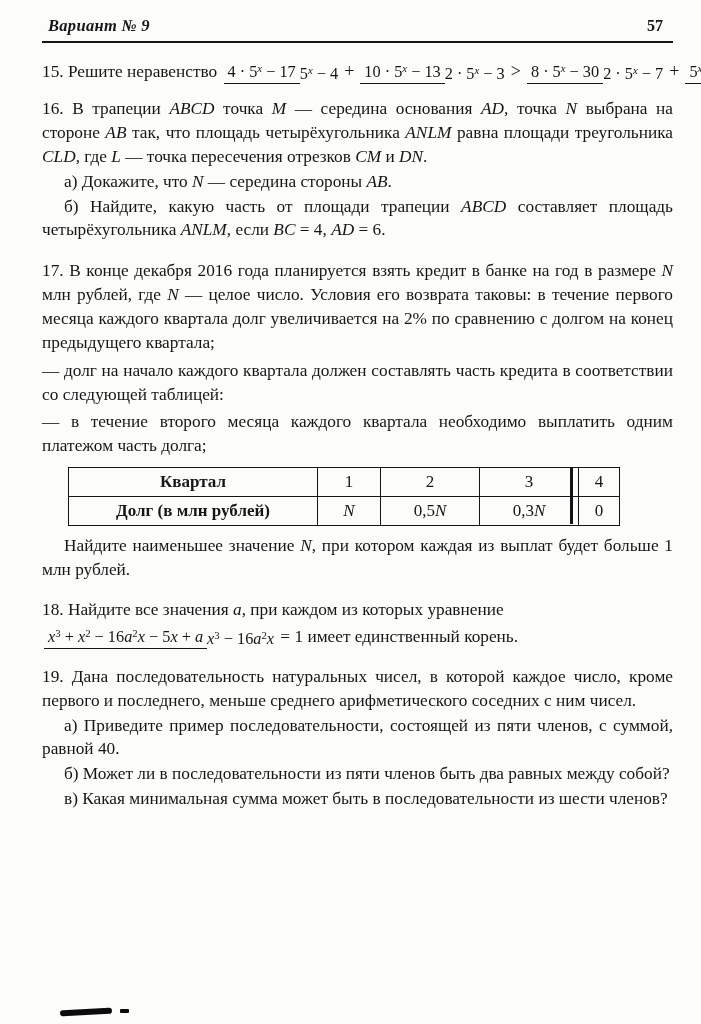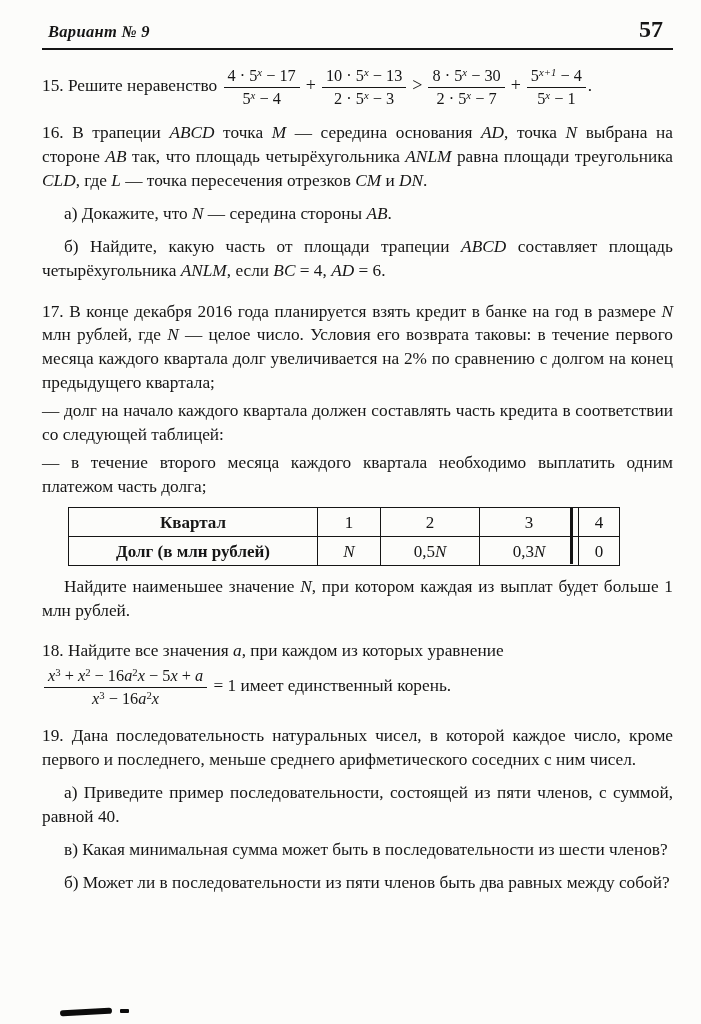--- a/index.html
+++ b/index.html
@@ -13,31 +13,31 @@
     box-sizing:border-box;
     padding:16px 28px 0 42px;
     overflow:hidden;
   }
   .header{
     display:flex;justify-content:space-between;align-items:baseline;
     border-bottom:2px solid #151515;
     padding:0 2px 5px 6px;
   }
   .variant{font-style:italic;font-weight:bold;font-size:16.5px;letter-spacing:.3px;}
-  .pagenum{font-weight:bold;font-size:24px;padding-right:8px;}
+  .pagenum{font-weight:bold;font-size:16px;padding-right:8px;}
 
   .problem{font-size:17.3px;line-height:1.38;text-align:justify;margin-top:13px;}
   .pnum{font-weight:normal;}
-  .sub{text-indent:22px;margin-top:9px;}
+  .sub{text-indent:22px;margin-top:1px;}
   .mvar{font-style:italic;}
   .sup{font-size:66%;vertical-align:5px;line-height:0;}
 
   .mathline{white-space:nowrap;text-align:left;}
   .frac{
-    display:inline-flex;flex-direction:column;align-items:center;
+    display:inline-flex;flex-direction:row;align-items:center;
     vertical-align:middle;margin:0 2px;line-height:1.18;font-size:16.3px;
   }
   .fnum{border-bottom:1.4px solid #151515;padding:0 4px 2px;white-space:nowrap;}
   .fden{padding-top:1px;white-space:nowrap;}
   .mop{margin:0 4px;font-size:18px;}
 
   .tablewrap{position:relative;margin:9px 0 8px 26px;}
   .credit-table{border-collapse:collapse;font-size:17px;}
   .credit-table td{border:1.7px solid #151515;padding:2px 8px;height:24px;}
   .credit-table td.lbl{font-weight:bold;text-align:center;width:232px;}
@@ -116,19 +116,19 @@
       <span class="frac">
           <span class="fnum"><span class="mvar">x</span><span class="sup">3</span><span> + </span><span class="mvar">x</span><span class="sup">2</span><span> − 16</span><span class="mvar">a</span><span class="sup">2</span><span class="mvar">x</span><span> − 5</span><span class="mvar">x</span><span> + </span><span class="mvar">a</span></span>
           <span class="fden"><span class="mvar">x</span><span class="sup">3</span><span> − 16</span><span class="mvar">a</span><span class="sup">2</span><span class="mvar">x</span></span>
         </span><span> = 1 имеет единственный корень.</span>
     </div>
   </div>
 
   <div class="problem" style="margin-top:16px;">
     <div><span class="pnum">19.</span><span> Дана последовательность натуральных чисел, в которой каждое число, кроме первого и последнего, меньше среднего арифметического соседних с ним чисел.</span></div>
     <div class="sub">а) Приведите пример последовательности, состоящей из пяти членов, с суммой, равной 40.</div>
+    <div class="sub">б) Может ли в последовательности из пяти членов быть два равных между собой?</div>
     <div class="sub">в) Какая минимальная сумма может быть в последовательности из шести членов?</div>
-    <div class="sub">б) Может ли в последовательности из пяти членов быть два равных между собой?</div>
   </div>
 
   <span class="artifact-a"></span>
   <span class="artifact-b"></span>
 </div>
 
 </body></html>

